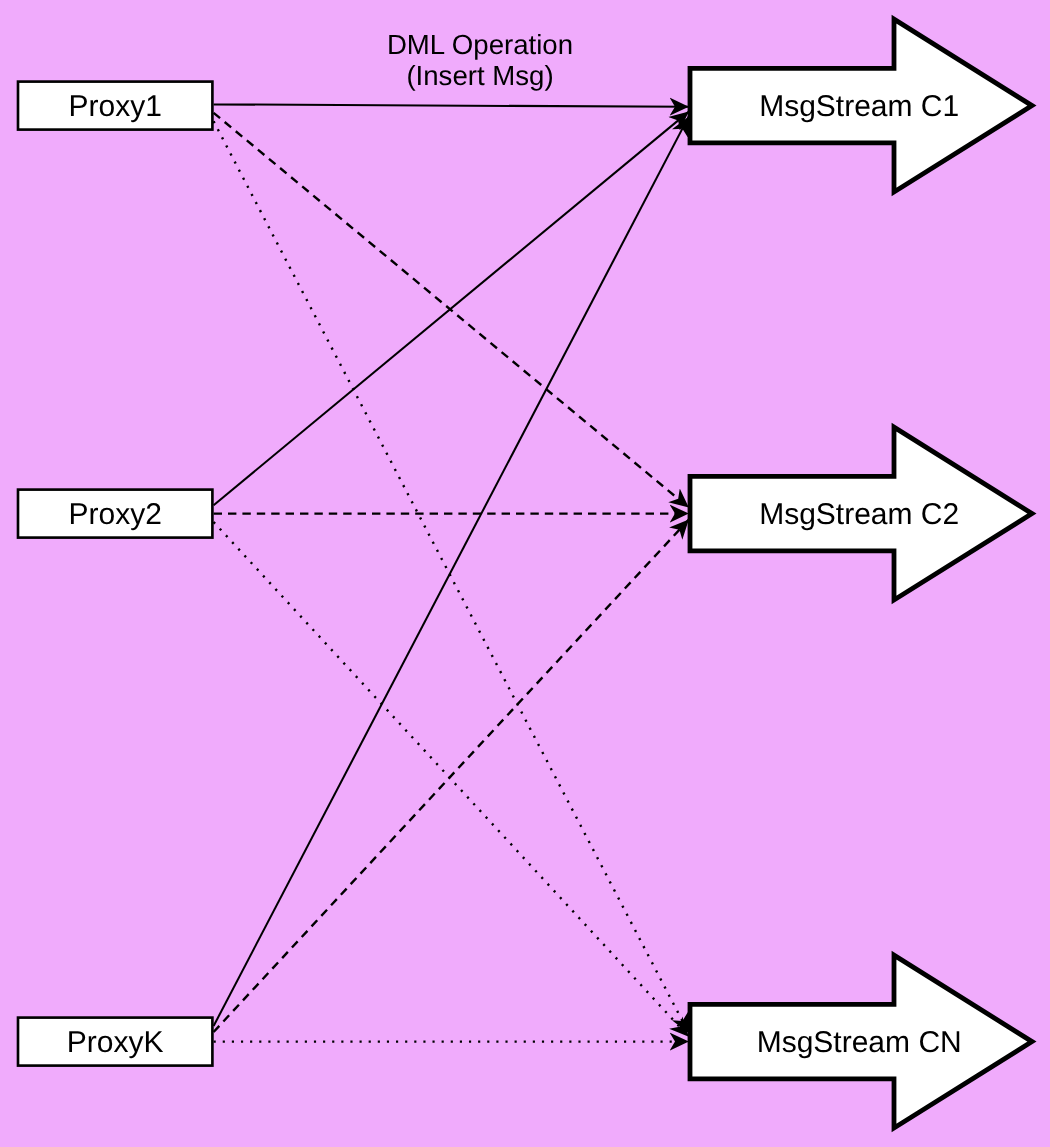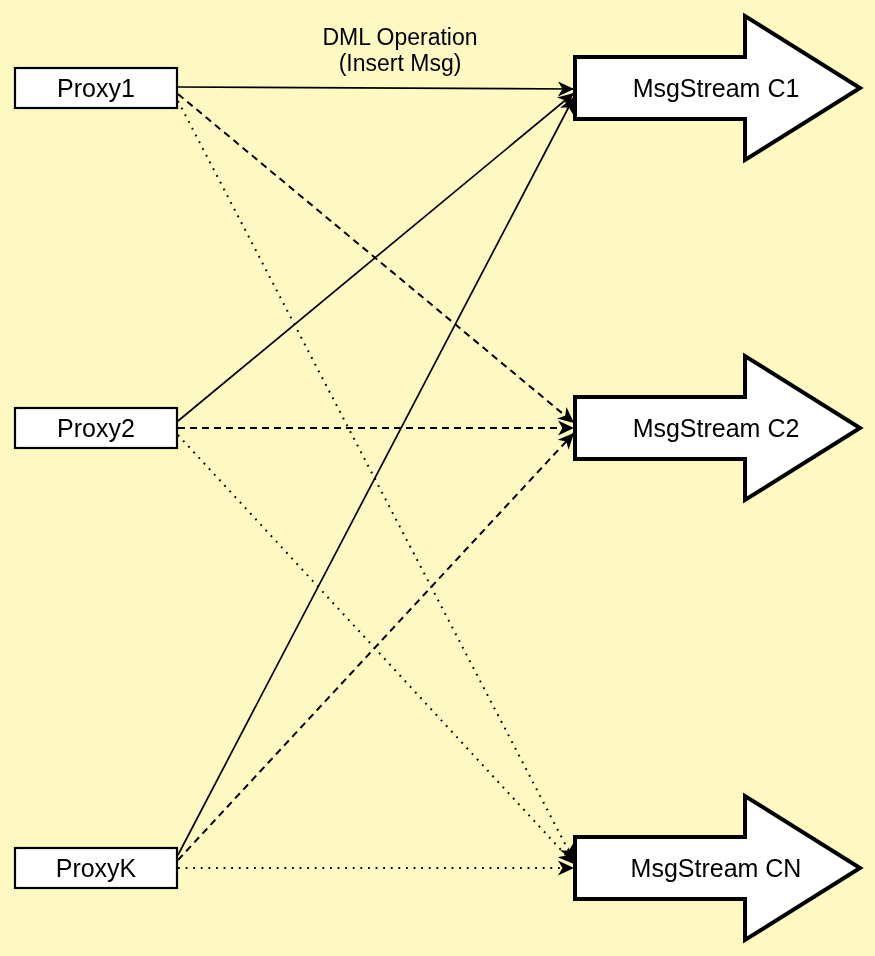--- a/index.html
+++ b/index.html
@@ -5,21 +5,21 @@
   html, body {
     margin: 0;
     padding: 0;
     background: #ffffff;
     font-family: "Liberation Sans", sans-serif;
   }
   .canvas {
     position: relative;
     width: 875px;
     height: 956px;
-    background: #fef9c3;
+    background: #f0abfc;
     overflow: hidden;
   }
   svg text {
     font-family: "Liberation Sans", sans-serif;
     fill: #000000;
   }
   .node-label { font-size: 25px; }
   .annotation-label { font-size: 23px; }
   .edge { stroke: #000000; fill: none; }
   .edge.solid  { stroke-width: 1.7; }

